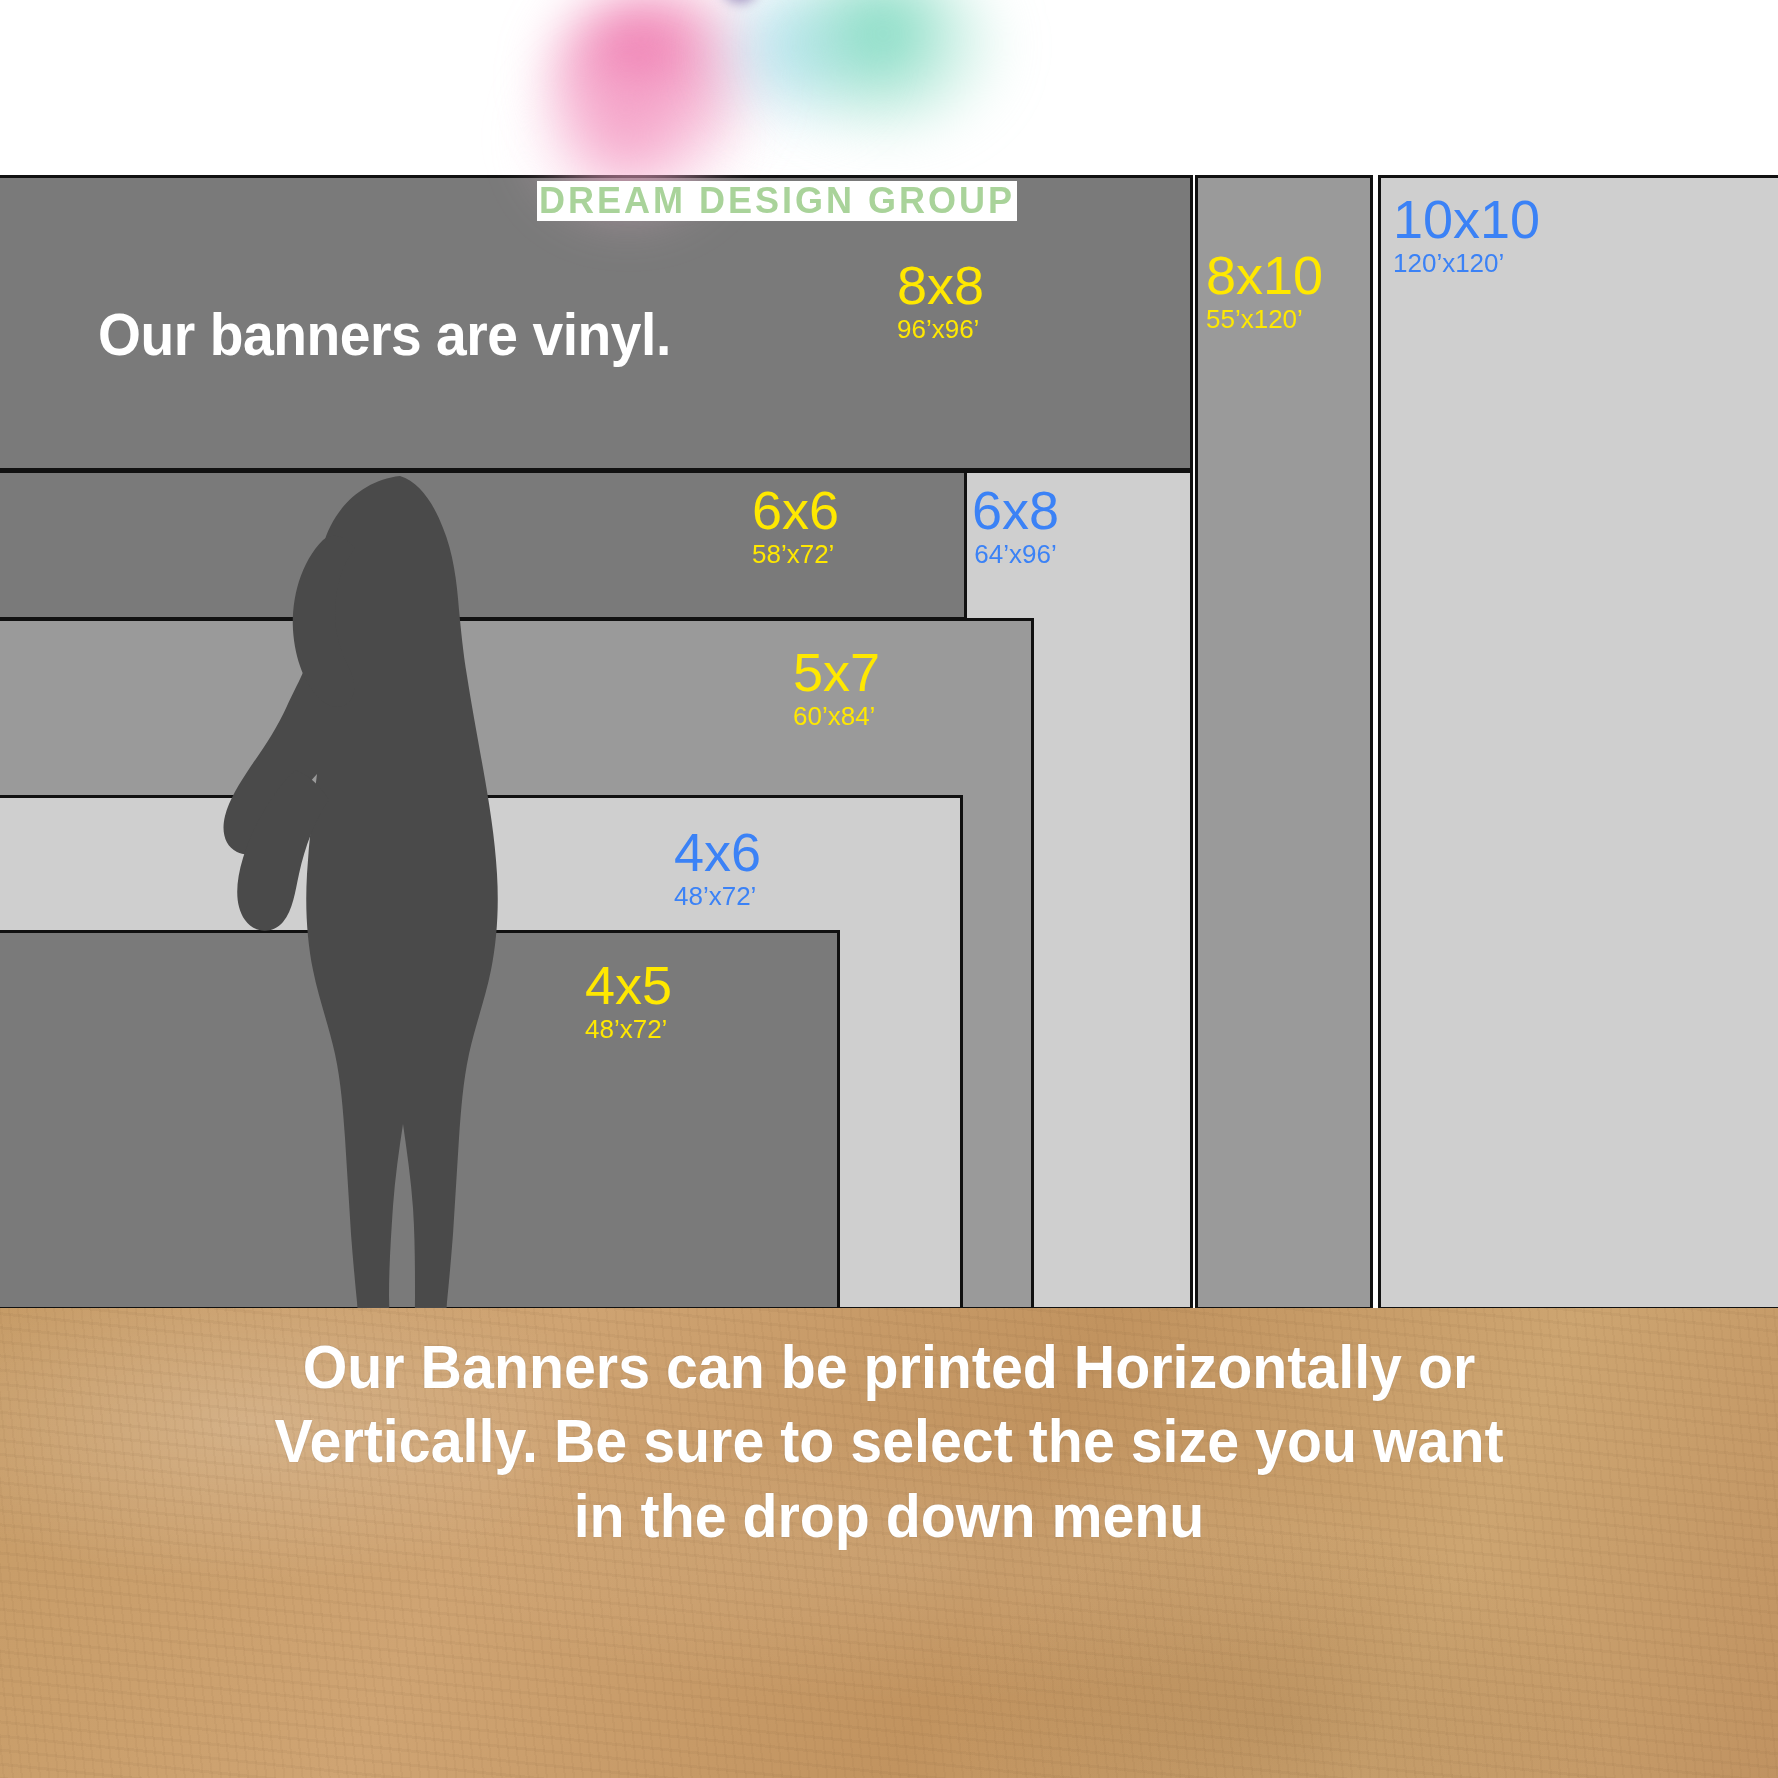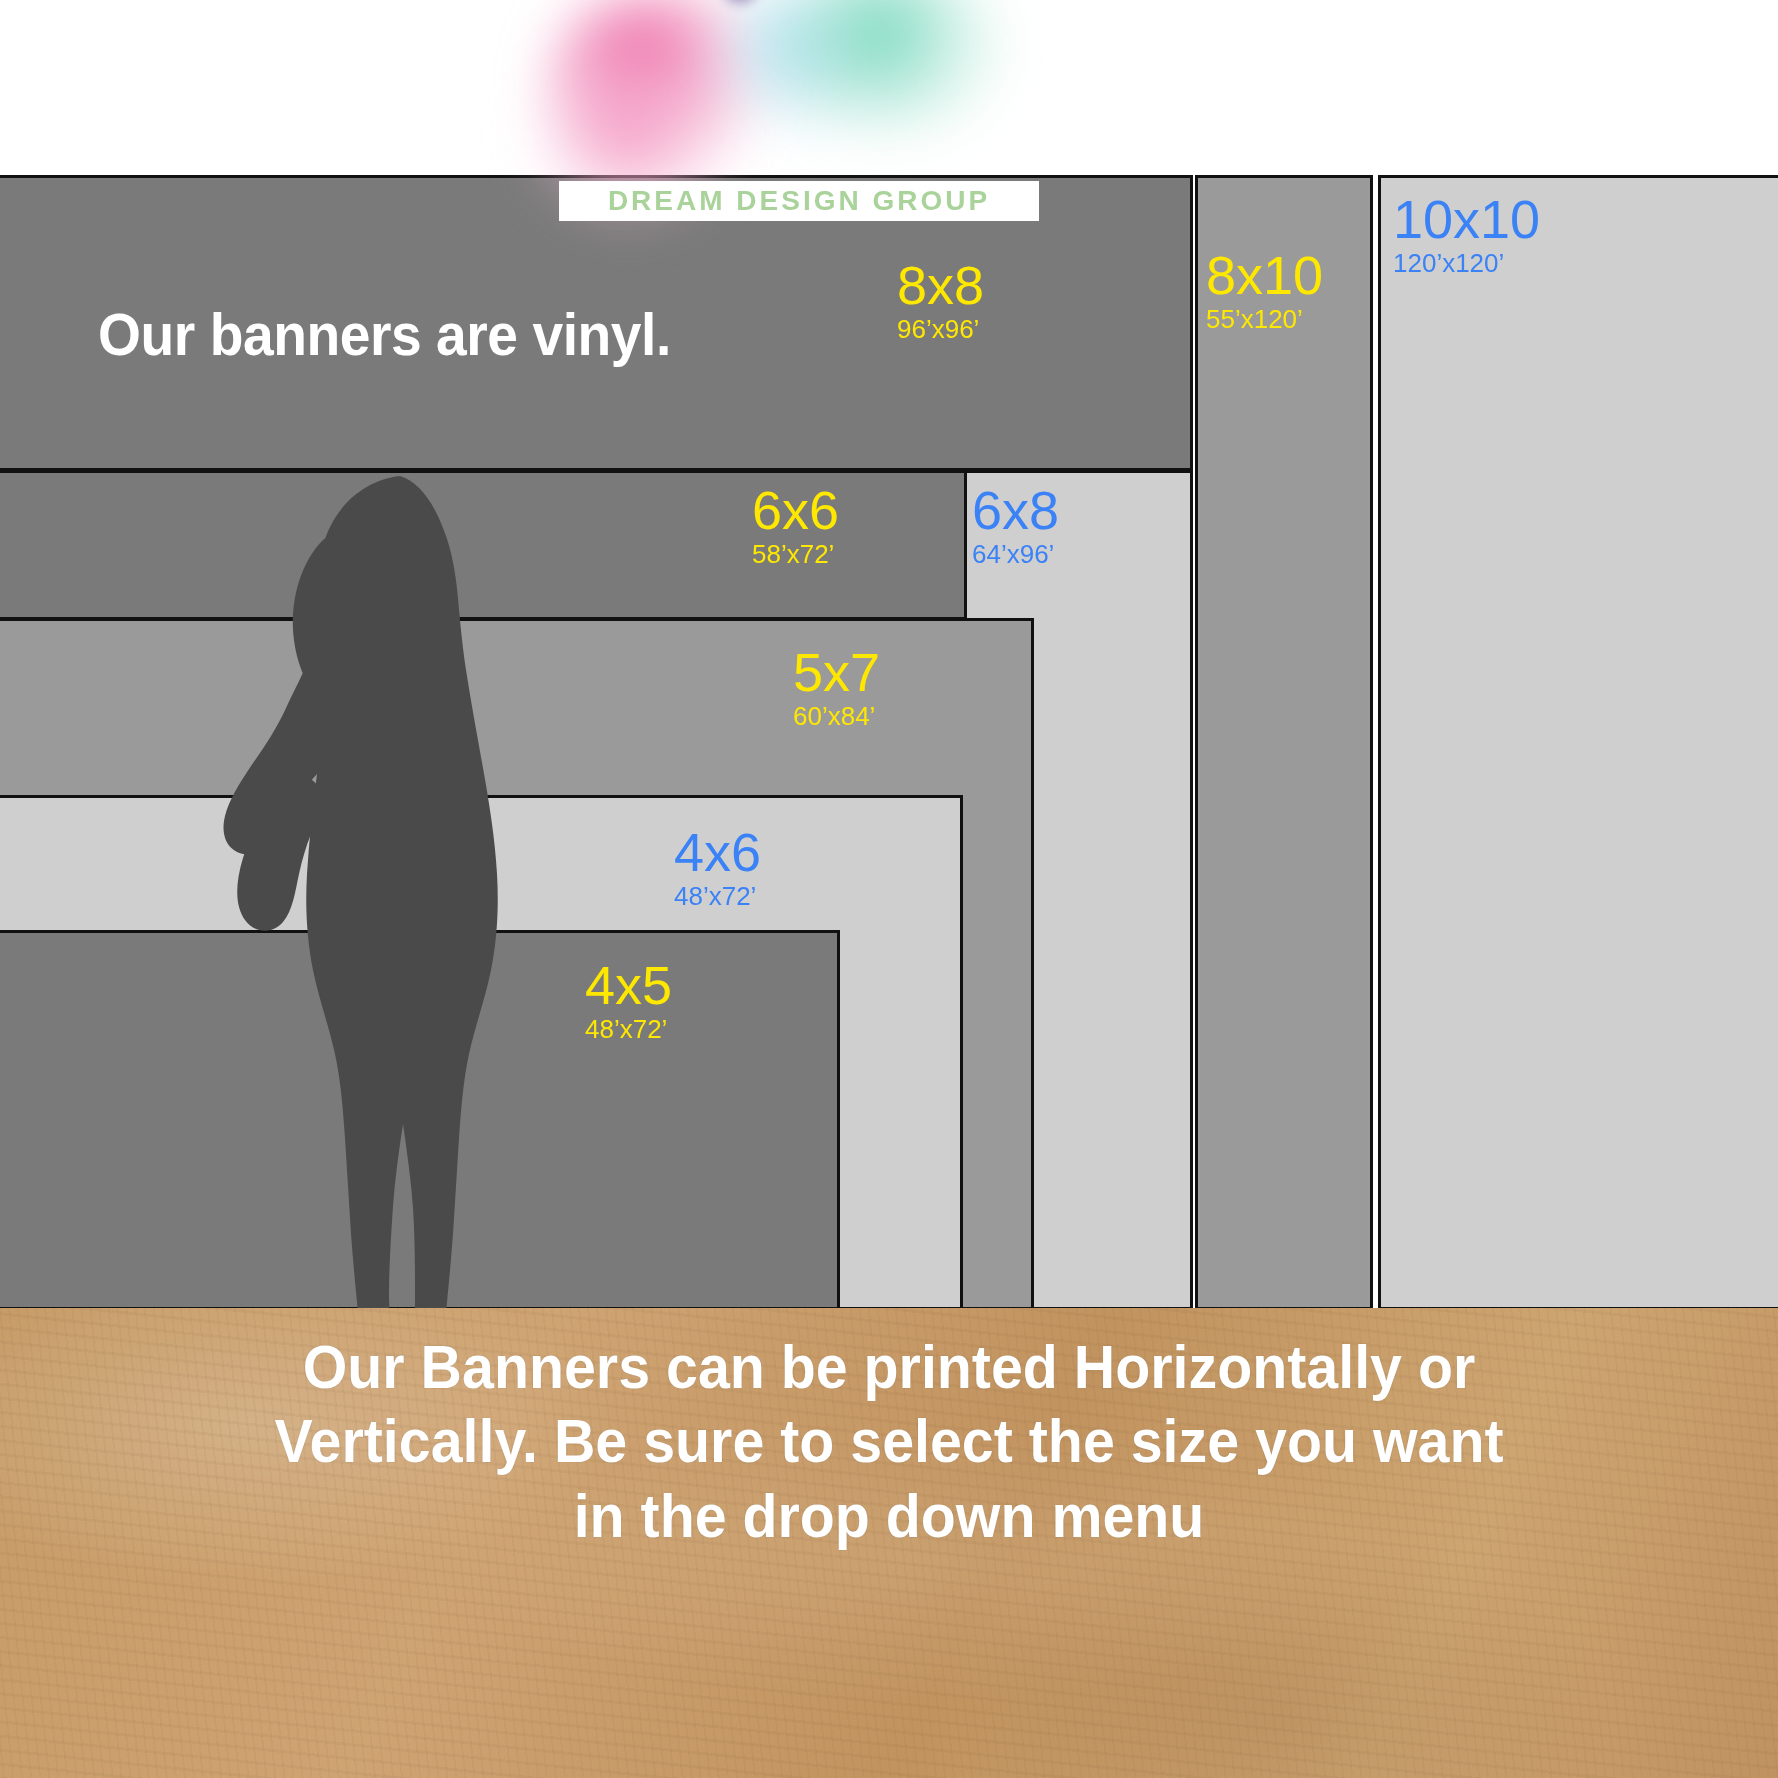--- a/index.html
+++ b/index.html
@@ -9,24 +9,24 @@
     font-family:"Liberation Sans", sans-serif;
     overflow:hidden;
     position:relative;
   }
   #stage{position:absolute;left:0;top:0;width:1778px;height:1778px;overflow:hidden;background:#fff;}
 
   
   #logo-wrap{position:absolute;left:540px;top:-60px;width:470px;height:290px;z-index:60;}
   .logo-blob{position:absolute;border-radius:50%;filter:blur(26px);}
   #logo-text{
-    position:absolute;left:559px;top:181px;width:480px;height:40px;
+    position:absolute;left:537px;top:181px;width:480px;height:40px;
     background:#ffffff;z-index:62;
     display:flex;align-items:center;justify-content:center;
-    letter-spacing:3px;font-weight:700;font-size:28px;
+    letter-spacing:3px;font-weight:700;font-size:36px;
     color:#a9d39a;font-family:"Liberation Sans", sans-serif;
   }
 
   
   .rect{position:absolute;box-sizing:border-box;border:3px solid #111;}
   .rect.noleft{border-left:none;}
 
   .lbl{position:absolute;z-index:40;line-height:1;white-space:nowrap;}
   .lbl .big{display:block;font-size:54px;font-weight:400;letter-spacing:0px;}
   .lbl .sub{display:block;font-size:26px;font-weight:400;margin-top:4px;}
@@ -155,21 +155,21 @@
   <div class="lbl black" style="left:1393px;top:192px;">
     <span class="big">10x10</span>
     <span class="sub">120’x120’</span>
   </div>
 
   <div class="lbl yellow" style="left:752px;top:483px;">
     <span class="big">6x6</span>
     <span class="sub">58’x72’</span>
   </div>
 
-  <div class="lbl black" style="left:972px;top:483px;">
+  <div class="lbl black" style="left:972px;top:483px;text-align:center;">
     <span class="big">6x8</span>
     <span class="sub">64’x96’</span>
   </div>
 
   <div class="lbl yellow" style="left:793px;top:645px;">
     <span class="big">5x7</span>
     <span class="sub">60’x84’</span>
   </div>
 
   <div class="lbl black" style="left:674px;top:825px;">

